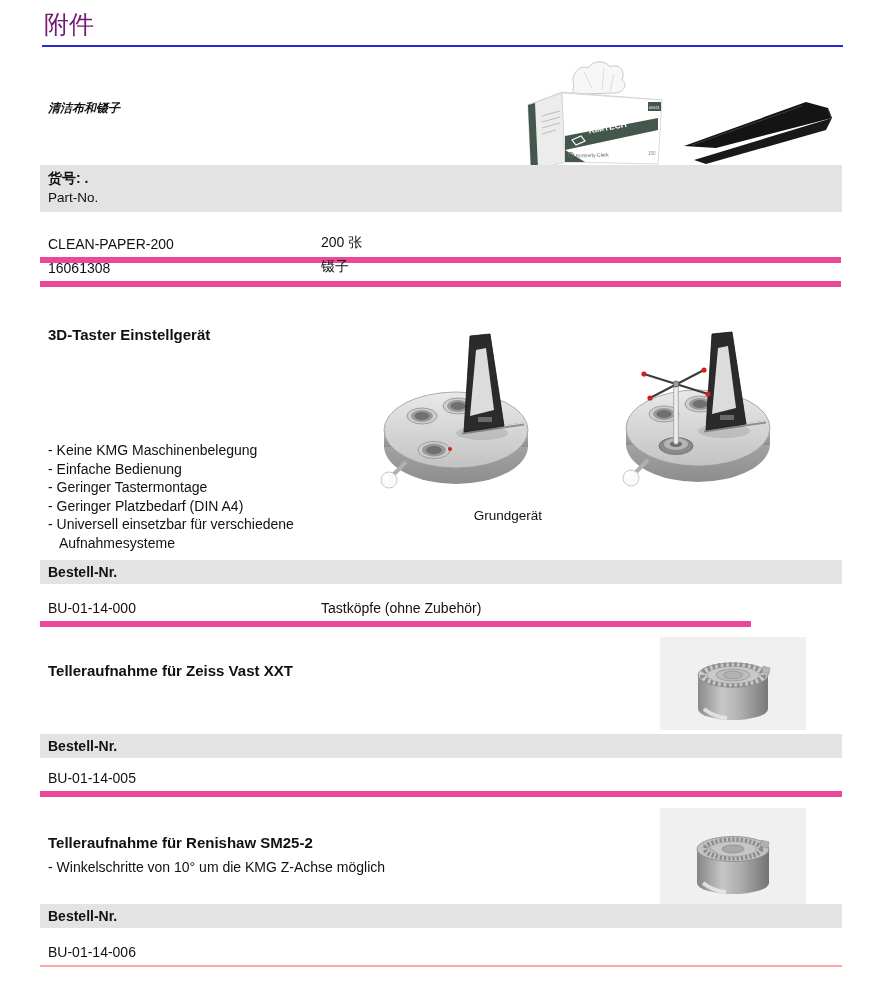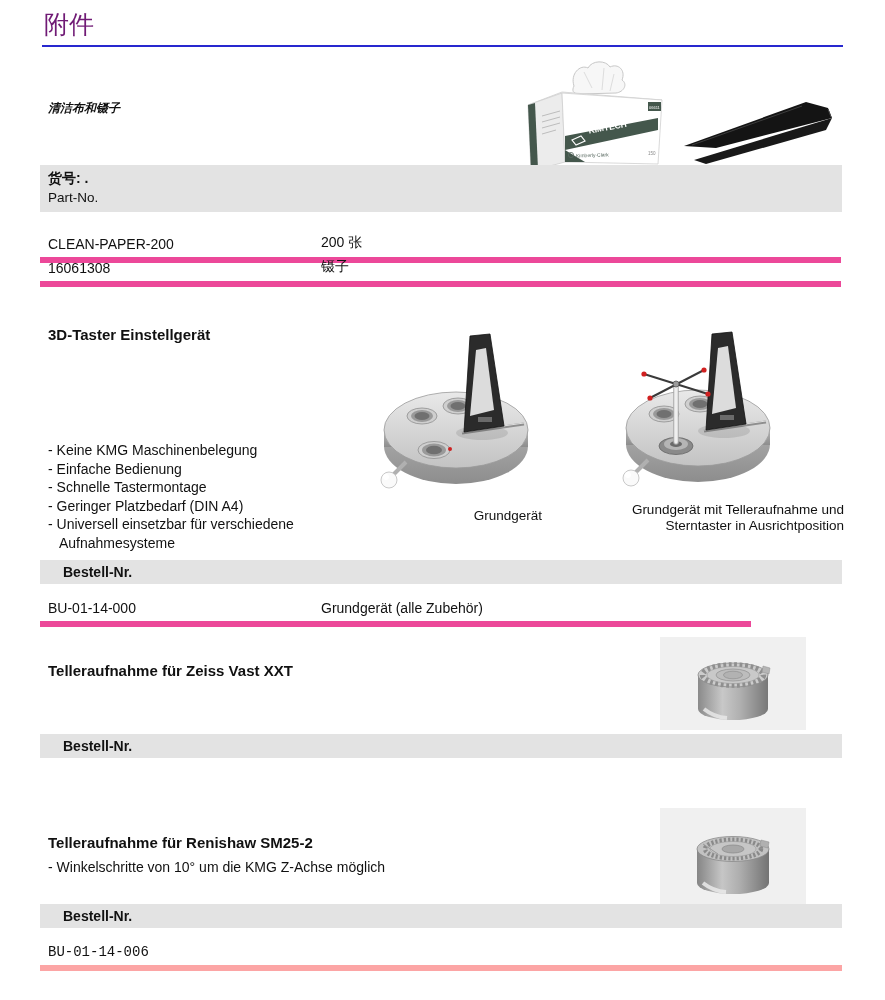--- a/index.html
+++ b/index.html
@@ -6,25 +6,25 @@
   .page{position:relative;width:885px;height:1000px;background:#fff;overflow:hidden;
         font-family:"Liberation Sans",sans-serif;color:#111;}
   .abs{position:absolute;}
   .page-title{font-family:"DejaVu Serif",serif;font-size:25px;color:#701a75;font-weight:400;}
   .title-rule{height:2px;background:#2828cf;}
   .h-bold{font-size:12px;font-weight:bold;font-style:italic;}
   .h-section{font-size:15px;font-weight:bold;}
   .bar{background:#e3e3e3;}
   .bar .l1{font-size:14px;font-weight:bold;padding:5px 0 0 8px;}
   .bar .l2{font-size:13.5px;padding:2px 0 0 8px;}
-  .bar.single{line-height:24px;font-size:14px;font-weight:bold;padding-left:23px;box-sizing:border-box;}
+  .bar.single{line-height:24px;font-size:14px;font-weight:bold;padding-left:8px;box-sizing:border-box;}
   .trow{border-bottom:6px solid #ec4899;font-size:14px;}
   .trow .c1{position:absolute;left:8px;bottom:5px;}
   .trow .c2{position:absolute;left:253px;bottom:5px;margin-left:28px;}
-  .trow.last{border-bottom:6px solid #fca5a5;font-family:Liberation Mono, monospace;}
+  .trow.last{border-bottom:2px solid #fca5a5;}
   .para{font-size:14px;line-height:18.5px;text-align:justify;}
   .bullets{font-size:14px;line-height:18.5px;}
   .bullets div{padding-left:11px;text-indent:-11px;}
   .caption{font-size:13.5px;text-align:right;line-height:16px;}
   .imgbox{background:#f0f0f0;}
   svg{display:block;}
 </style>
 </head>
 <body>
 
@@ -72,21 +72,21 @@
   </div>
   <div class="abs trow" style="left:40px;top:257px;width:801px;height:24px;">
     <span class="c1">16061308</span>
     <span class="c2">镊子</span>
   </div>
 
   <div class="abs h-section" style="left:48px;top:326px;">3D-Taster Einstellgerät</div>
   <div class="abs bullets" style="left:48px;top:441px;width:304px;">
     <div>- Keine KMG Maschinenbelegung</div>
     <div>- Einfache Bedienung</div>
-    <div>- Schnelle Tastermontage</div>
+    <div>- Geringer Tastermontage</div>
     <div>- Geringer Platzbedarf (DIN A4)</div>
     <div>- Universell einsetzbar für verschiedene Aufnahmesysteme</div>
   </div>
 
   <svg class="abs" style="left:378px;top:330px;" width="162" height="168" viewBox="0 0 162 168">
     <defs>
       <linearGradient id="plate1" x1="0" y1="0" x2="0" y2="1">
         <stop offset="0" stop-color="#e9e9e9"></stop>
           <stop offset="1" stop-color="#c3c3c3"></stop>
       </linearGradient>
@@ -170,26 +170,25 @@
       <g>
         <path d="M24,46 L88,66 M30,70 L84,42" stroke="#3a3a3a" stroke-width="2"></path>
         <circle cx="24" cy="46" r="2.6" fill="#d02020"></circle>
         <circle cx="88" cy="66" r="2.6" fill="#d02020"></circle>
         <circle cx="30" cy="70" r="2.6" fill="#d02020"></circle>
         <circle cx="84" cy="42" r="2.6" fill="#d02020"></circle>
         <circle cx="56" cy="56" r="3" fill="#9a9a9a" stroke="#555555" stroke-width="0.8"></circle>
       </g>
     </g>
   </svg>
-  <div class="abs caption" style="left:588px;top:502px;width:256px;">Grundgerät mit Telleraufnahme und Sterntaster in Ausrichtposition</div>
 
   <div class="abs bar single" style="left:40px;top:560px;width:802px;height:24px;">Bestell-Nr.</div>
   <div class="abs trow" style="left:40px;top:596px;width:711px;height:25px;">
     <span class="c1">BU-01-14-000</span>
-    <span class="c2">Grundgerät (alle Zubehör)</span>
+    <span class="c2">Tastköpfe (ohne Zubehör)</span>
   </div>
 
   <div class="abs h-section" style="left:48px;top:662px;">Telleraufnahme für Zeiss Vast XXT</div>
   <div class="abs imgbox" style="left:660px;top:637px;width:146px;height:93px;">
     <svg width="120" height="90" viewBox="0 0 120 90" style="margin:2px auto 0 13px;">
       <defs>
         <linearGradient id="cylZ" x1="0" y1="0" x2="1" y2="0">
           <stop offset="0" stop-color="#8a8a8a"></stop>
             <stop offset="0.35" stop-color="#c8c8c8"></stop>
           <stop offset="0.6" stop-color="#b0b0b0"></stop>
@@ -200,20 +199,23 @@
       <ellipse cx="60" cy="36" rx="35" ry="12" fill="#cccccc" stroke="#8a8a8a" stroke-width="0.8"></ellipse>
       <ellipse cx="60" cy="36" rx="30.5" ry="10" fill="none" stroke="#8f8f8f" stroke-width="5.5" stroke-dasharray="2.8,2.6"></ellipse>
       <ellipse cx="60" cy="36" rx="26" ry="8.5" fill="#c9c9c9" stroke="#9a9a9a" stroke-width="0.6"></ellipse>
       <ellipse cx="60" cy="36" rx="17" ry="6" fill="#bdbdbd" stroke="#8f8f8f" stroke-width="0.7"></ellipse>
       <ellipse cx="60" cy="36" rx="9.5" ry="3.8" fill="#b2b2b2" stroke="#8f8f8f" stroke-width="0.7"></ellipse>
       <polygon points="90,27 97,29 96,35 89,33" fill="#b5b5b5" stroke="#8f8f8f" stroke-width="0.5"></polygon>
       <path d="M31,70 Q41,78 54,79" stroke="#e8e8e8" stroke-width="4" fill="none" opacity="0.85"></path>
     </svg>
   </div>
   <div class="abs bar single" style="left:40px;top:734px;width:802px;height:24px;">Bestell-Nr.</div>
+  <div class="abs trow" style="left:40px;top:766px;width:802px;height:25px;">
+    <span class="c1">BU-01-14-005</span>
+  </div>
 
   <div class="abs h-section" style="left:48px;top:834px;">Telleraufnahme für Renishaw SM25-2</div>
   <div class="abs" style="left:48px;top:859px;font-size:14px;">- Winkelschritte von 10° um die KMG Z-Achse möglich</div>
   <div class="abs imgbox" style="left:660px;top:808px;width:146px;height:97px;">
     <svg width="120" height="92" viewBox="0 0 120 92" style="margin:3px auto 0 13px;">
       <defs>
         <linearGradient id="cylR" x1="0" y1="0" x2="1" y2="0">
           <stop offset="0" stop-color="#858585"></stop>
             <stop offset="0.35" stop-color="#c6c6c6"></stop>
           <stop offset="0.6" stop-color="#adadad"></stop>

